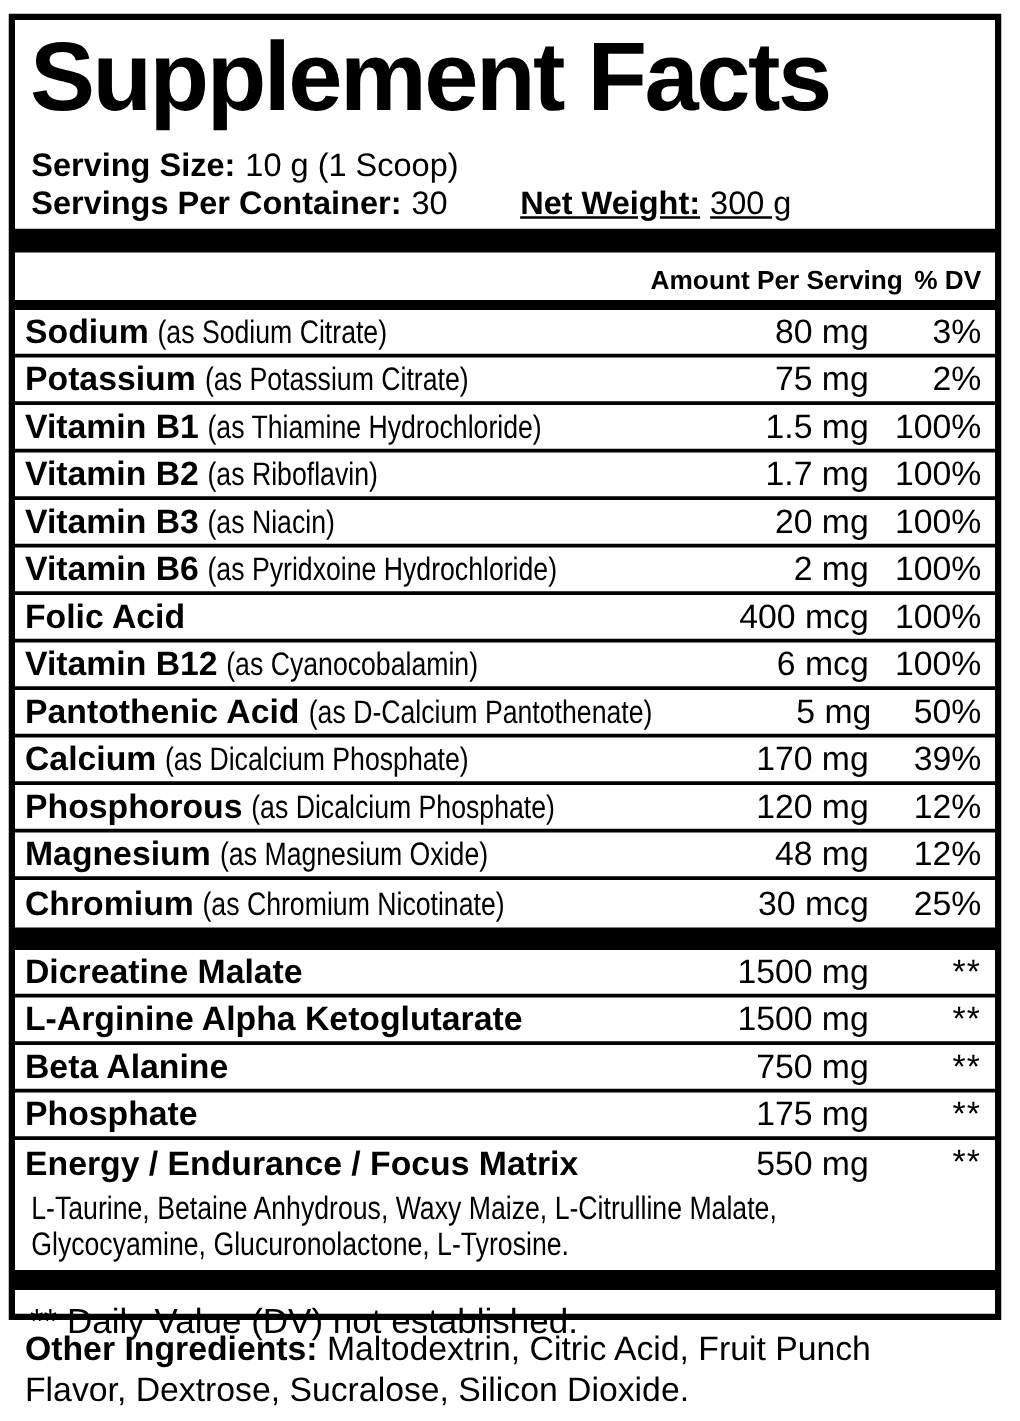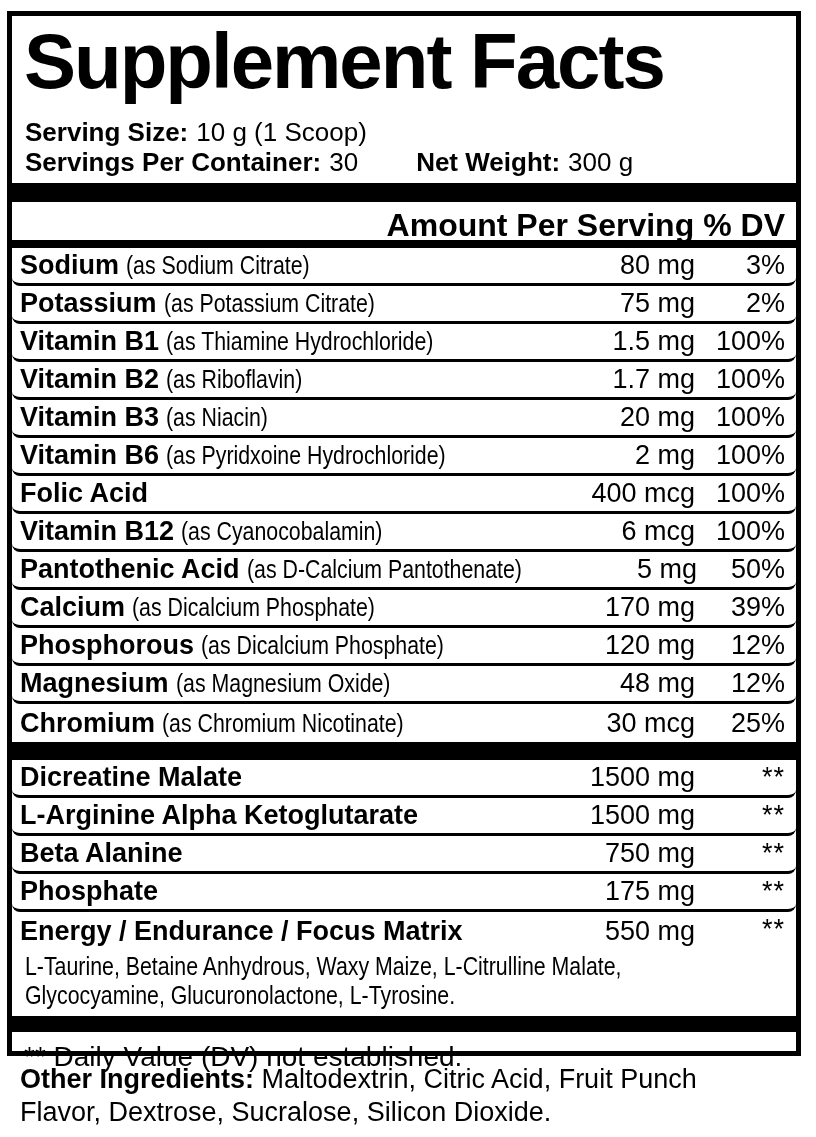--- a/index.html
+++ b/index.html
@@ -24,44 +24,43 @@
     margin: 6px 0 0 12px;
     font-size: 78px; line-height: 78px;
     font-weight: bold; letter-spacing: -2px;
     white-space: nowrap;
   }
 
   .serving-block { margin: 17px 0 0 13px; font-size: 26px; }
   .sline { line-height: 30px; white-space: nowrap; }
   .b { font-weight: bold; }
   .lbl { font-weight: bold; margin-right: 8px; }
-  .net-group { display: inline-block; margin-left: 58px; }
+  .net-group { display: inline-block; margin-left: 58px; text-decoration: underline; }
 
   .bar { background: #000; width: 100%; }
   .bar-top { height: 19px; margin-top: 6px; }
   .bar-mid { height: 18px; }
   .bar-bottom { height: 16px; }
 
   .header-row {
     height: 46px;
     border-bottom: 8px solid #000;
     display: flex; justify-content: flex-end; align-items: center;
     gap: 9px;
     padding: 8px 11px 0 8px;
-    font-weight: bold; font-size: 32px;
+    font-weight: bold; font-size: 21px;
     white-space: nowrap;
   }
 
   .row {
     display: flex; align-items: center;
     height: 38px;
     border-bottom: 3px solid #000;
     padding: 0 11px 0 8px;
     font-size: 27px;
-    border-radius: 8px;
   }
   .row-noborder, #nutrient-rows .row:last-child { border-bottom: none; }
 
   .cell-name { flex: 1; white-space: nowrap; overflow: visible; }
   .cond {
     display: inline-block;
     transform: scaleX(0.82);
     transform-origin: 0 62%;
     white-space: nowrap;
   }

